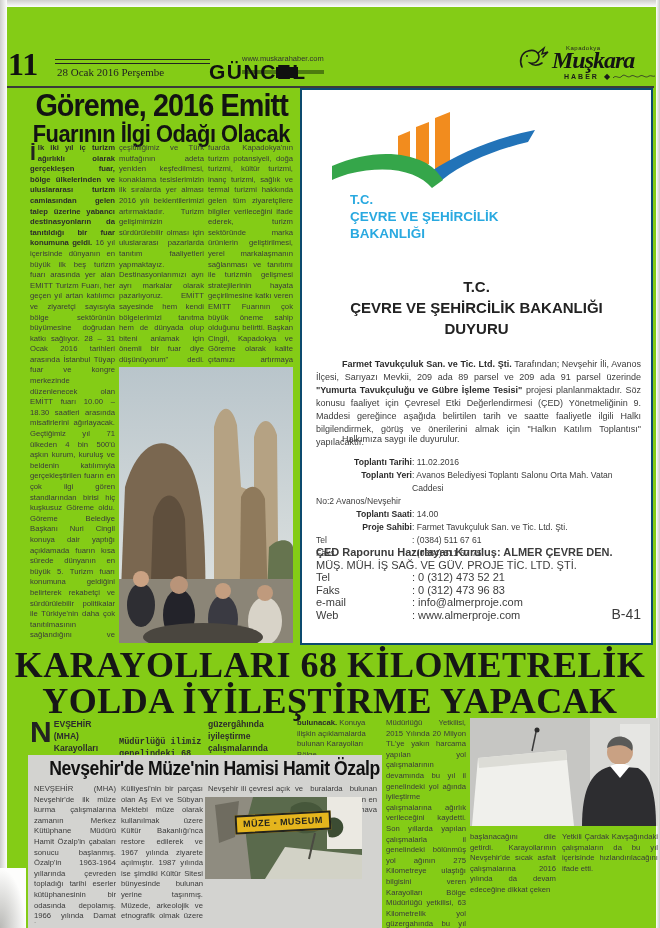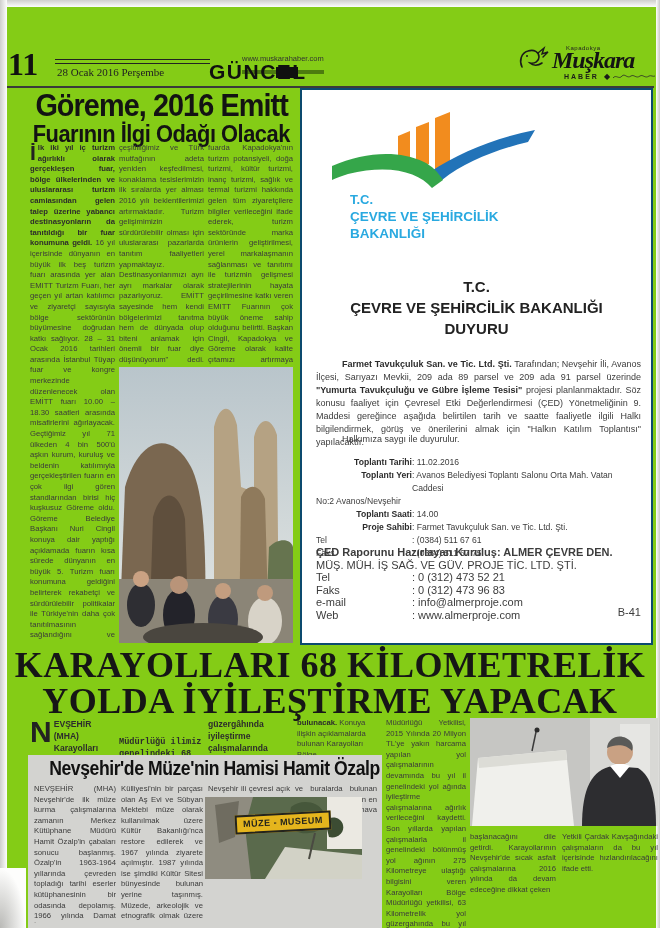--- a/index.html
+++ b/index.html
@@ -41,21 +41,21 @@
   .ad-title { position:absolute; left:0; top:186px; width:100%; text-align:center; font-size:15px; font-weight:bold; color:#222; line-height:21px; }
   .ad-par { position:absolute; left:14px; top:268px; width:325px; font-size:9px; line-height:13px; text-align:justify; color:#3c3c3c; text-indent:26px; }
   .ad-salute { position:absolute; left:14px; top:344px; width:325px; font-size:9px; color:#3c3c3c; text-indent:26px; }
   .ad-details { position:absolute; left:14px; top:366px; width:330px; font-size:8.6px; line-height:13px; color:#3c3c3c; }
   .ad-row { display:flex; }
   .ad-row .lbl { width:96px; flex:0 0 96px; }
   .ad-row .lbl.b { font-weight:bold; }
   .ad-row .val { flex:1; }
   .ced { position:absolute; left:14px; top:456px; width:330px; font-size:11px; line-height:12.5px; color:#3c3c3c; }
   .ced .t { font-weight:bold; }
-  .b41 { position:absolute; right:10px; top:516px; font-size:11px; color:#3c3c3c; }
+  .b41 { position:absolute; right:10px; top:516px; font-size:14px; color:#3c3c3c; }
 
   
   .k-h { position:absolute; left:12px; width:636px; text-align:center; font-family:"Liberation Serif",serif; font-weight:bold; font-size:36px; color:#161616; letter-spacing:.5px; white-space:nowrap; }
   .k-h1 { top:644px; }
   .k-h2 { top:680px; }
   .kbold { font-weight:bold; font-size:8.6px; line-height:12px; color:#2c2c2c; text-align:left; }
 
   
   .muze-bg { position:absolute; left:28px; top:755px; width:354px; height:173px; background:#d3d3d0; }
   .m-h { position:absolute; left:28px; top:757px; width:354px; text-align:center; font-size:20px; font-weight:bold; letter-spacing:-.5px; color:#111; transform:scaleX(.88); transform-origin:center; white-space:nowrap; }

